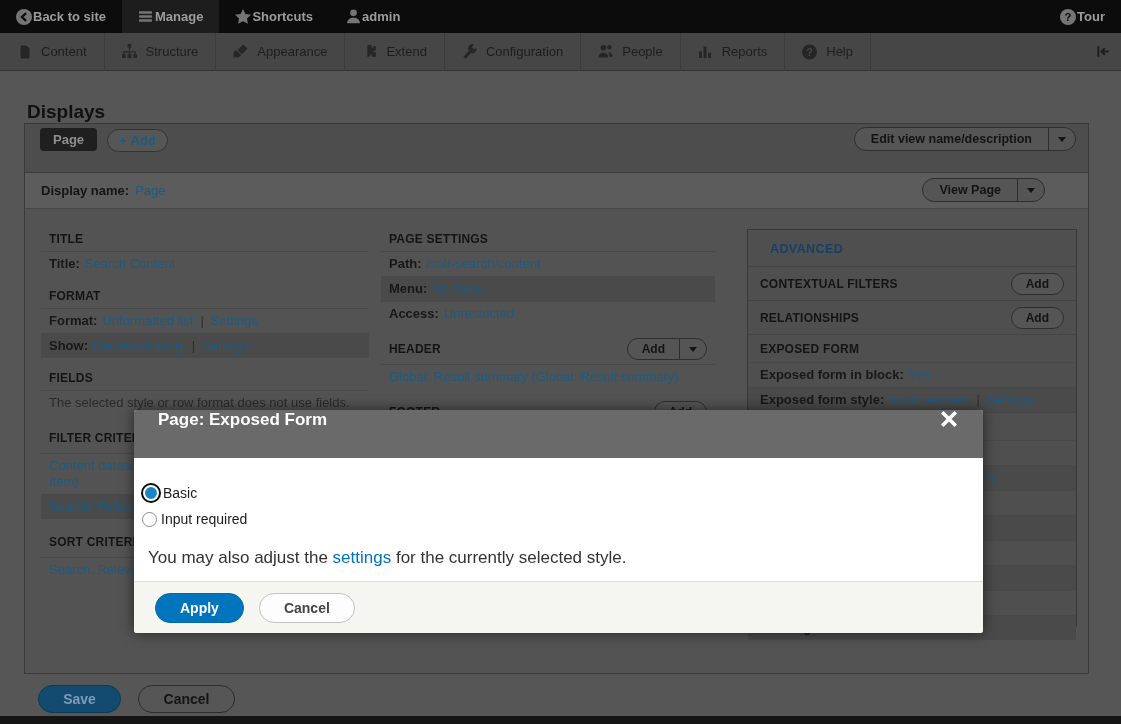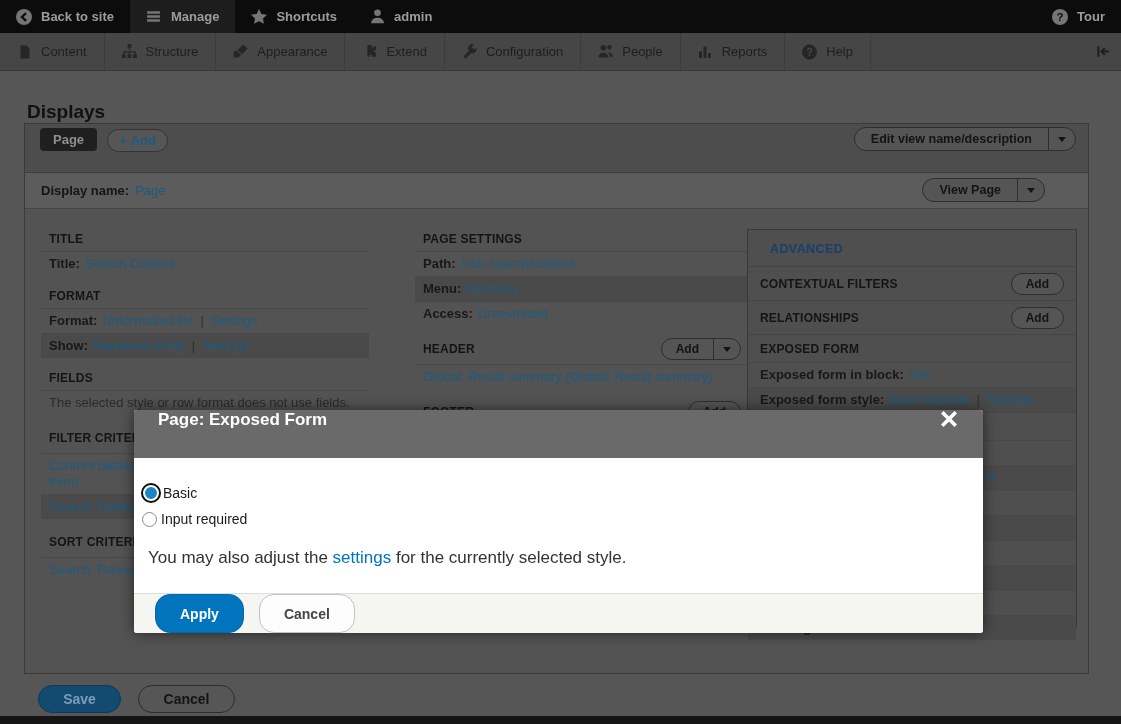--- a/index.html
+++ b/index.html
@@ -2,21 +2,21 @@
 <html><head>
 <meta charset="utf-8">
 <style>
   html,body{margin:0;padding:0}
   body{position:relative;width:1121px;height:724px;overflow:hidden;background:#565656;
        font-family:"Liberation Sans",sans-serif;font-size:13px;-webkit-font-smoothing:antialiased}
   .icon{display:inline-flex;align-items:center;justify-content:center}
   .icon svg{display:block}
   
   #tb1{position:absolute;left:0;top:0;width:100%;height:33px;background:#0c0c0c;display:flex;align-items:stretch;z-index:5}
-  .tb1-item{display:flex;align-items:center;gap:9px;padding:0 16px;color:#9c9c9c;font-weight:bold;font-size:13px;cursor:pointer}
+  .tb1-item{display:flex;align-items:center;gap:1px;padding:0 16px;color:#9c9c9c;font-weight:bold;font-size:13px;cursor:pointer}
   .tb1-item.active{background:#1d1d1d}
   .tb1-item .icon{width:16px;height:16px;color:#757575}
   #tb1-right{margin-left:auto;display:flex}
   .tb1-item .qhole{fill:#0d0d0d}
   
   #tb2{position:absolute;left:0;top:33px;width:100%;height:38px;background:#464646;border-bottom:1px solid #353535;display:flex;z-index:5;box-sizing:border-box}
   .tb2-item{display:flex;align-items:center;gap:9px;padding:12px 17px;border-right:1px solid #3c3c3c;color:#1e1e1e;font-size:13px;cursor:pointer}
   .tb2-item .icon{width:15px;height:15px;color:#262626}
   .tb2-item .qhole{fill:#464646}
   #tb2-collapse{margin-left:auto;display:flex;align-items:center;padding:0 10px;color:#1e1e1e;cursor:pointer}
@@ -35,21 +35,21 @@
   .caret{width:0;height:0;border-left:4px solid transparent;border-right:4px solid transparent;border-top:5px solid #141414}
   .btngroup.big .bg-main{font-size:12.5px;padding:4px 16px}
   
   #display-bar{position:relative;height:35px;background:#5c5c5c;border-bottom:1px solid #454545;line-height:35px}
   #display-bar .lbl{font-weight:bold;color:#151515;margin-left:16px}
   #display-bar a{margin-left:6px}
   #view-page-btn{position:absolute;right:43px;top:5px;line-height:normal}
   
   .col{position:absolute;top:103px}
   #col-left{left:16px;width:328px}
-  #col-mid{left:390px;width:334px}
+  #col-mid{left:356px;width:334px}
   #right-panel{position:absolute;left:722px;top:105px;width:330px;height:398px;background:#4f4f4f;border:1px solid #383838;box-sizing:border-box}
   #advanced-hd{padding:12px 22px 10px;font-weight:bold;font-size:12.5px;letter-spacing:.4px;color:#16406b;cursor:pointer}
   .vsection{margin-bottom:8px}
   #right-sections .vsection{margin-bottom:0;border-top:1px solid #454545}
   .vheader{display:flex;justify-content:space-between;align-items:center;padding:4px 8px;min-height:16px;font-weight:bold;font-size:12px;color:#141414;letter-spacing:.2px}
   #right-sections .vheader{padding:6px 12px 5px}
   .vrow{padding:4px 8px;border-top:1px solid #494949;font-size:13px;line-height:16px;color:#262626}
   #right-sections .vrow{padding:4px 12px}
   .vrow.shaded{background:#4a4a4a}
   .rlabel{font-weight:bold;color:#181818;margin-right:5px}
@@ -65,21 +65,21 @@
   #modal-titlebar{display:flex;align-items:flex-start;height:48px;background:#6a6a6a;border-radius:3px 3px 0 0;padding:0 24px;box-sizing:border-box}
   #modal-title{color:#fff;font-weight:bold;font-size:17px}
   #modal-close{margin-left:auto;width:20px;height:20px;background:none;border:none;cursor:pointer;padding:0}
   #modal-body{padding:27px 14px 0 8px}
   .mrow{display:flex;align-items:flex-end;margin:0 0 10px 0;cursor:pointer}
   .radio{display:inline-block;width:13px;height:13px;border-radius:50%;background:#fff;border:1px solid #8b8b8b;box-sizing:content-box;margin-right:4px}
   .radio.on{background:#1a84c7;border:2px solid #fff;box-shadow:0 0 0 2px #0c0c0c;width:12px;height:12px;margin-left:1px}
   .mlabel{font-size:14px;color:#1c1c1c}
   #modal-note{margin:21px 0 11px 6px;font-size:17px;color:#333}
   #modal-note a{color:#0074bd;text-decoration:none;cursor:pointer}
-  #modal-footer{position:absolute;left:0;bottom:0;width:100%;height:40px;background:#f5f5f2;border-top:1px solid #ddd;border-radius:0 0 3px 3px;display:flex;gap:15px;padding-left:21px;box-sizing:border-box}
+  #modal-footer{position:absolute;left:0;bottom:0;width:100%;height:52px;background:#f5f5f2;border-top:1px solid #ddd;border-radius:0 0 3px 3px;display:flex;align-items:center;gap:15px;padding-left:21px;box-sizing:border-box}
   #modal-apply{background:#0074bd;border:1px solid #006aad;border-radius:15px;color:#fff;font-weight:bold;font-size:14px;font-family:inherit;padding:6px 24px;cursor:pointer}
   #modal-cancel{background:#fdfdfd;border:1px solid #c2c2c2;border-radius:15px;color:#454545;font-weight:bold;font-size:14px;font-family:inherit;padding:6px 24px;cursor:pointer}
 </style>
 </head>
 <body>
 
 <div id="tb1">
   <div id="tb1-left" style="display:flex">
       <div class="tb1-item">
         <span class="icon">

